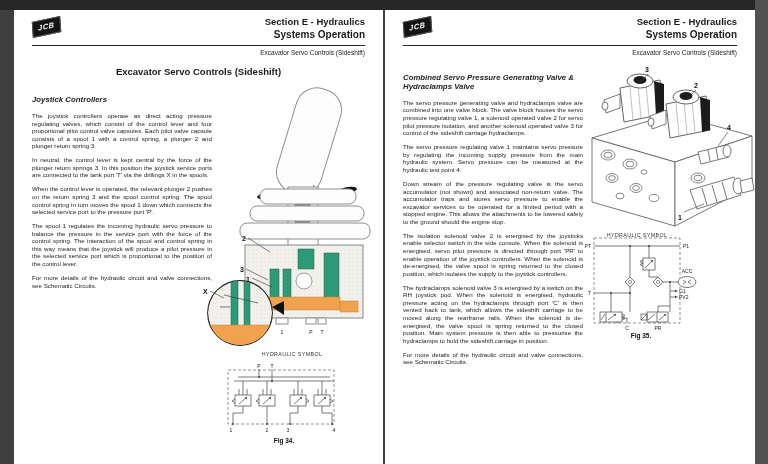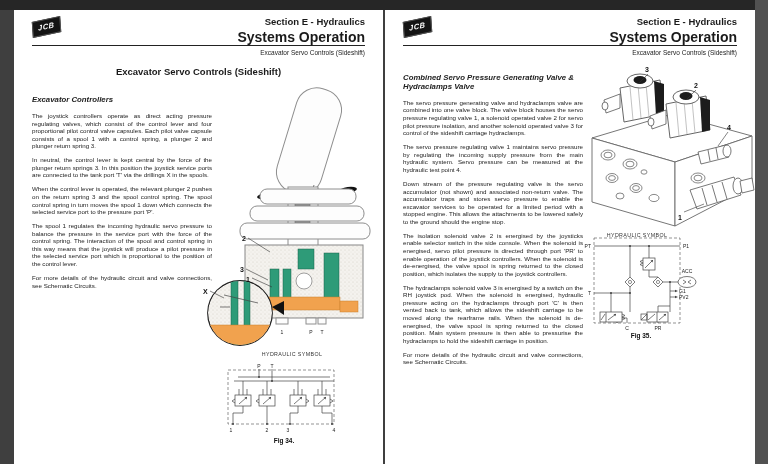--- a/index.html
+++ b/index.html
@@ -7,21 +7,21 @@
   .frame-top{position:absolute;left:0;top:0;width:768px;height:10px;background:#262626;}
   .frame-right{position:absolute;left:755px;top:0;width:13px;height:464px;background:#515151;}
   .page{position:absolute;top:10px;height:454px;background:#ffffff;color:#1a1a1a;}
   #pageL{left:14px;width:369px;}
   #pageR{left:385px;width:370px;}
   .logo{position:absolute;left:18px;top:9px;background:#141414;color:#fff;font-weight:bold;font-style:italic;
         font-size:7.5px;line-height:1;padding:3px 5px;transform:rotate(-12deg) skewX(-8deg);
         border:1px solid #555;letter-spacing:.5px;}
   .hdr{position:absolute;right:18px;top:6px;text-align:right;line-height:1.3;}
   .hdr .l1{font-weight:bold;font-size:9.5px;margin-left:31px;}
-  .hdr .l2{font-weight:bold;font-size:14px;}
+  .hdr .l2{font-weight:bold;font-size:10px;}
   .rule{position:absolute;left:18px;right:18px;top:35px;border-top:1.5px solid #222;}
   .crumb{position:absolute;right:18px;top:39px;font-size:6.5px;color:#222;}
   .pgtitle{position:absolute;left:0;width:100%;top:56px;text-align:center;font-weight:bold;font-size:9.5px;}
   .col-text{position:absolute;left:18px;width:180px;font-size:6.2px;line-height:1.22;text-align:justify;color:#222;}
   .col-text h3{font-size:7.8px;line-height:1.15;margin:0 0 7px 0;text-align:left;width:172px;font-style:italic;}
   .col-text p{margin:0 0 6.5px 0;}
   .symlabel{position:absolute;text-align:center;font-size:5.3px;letter-spacing:.4px;color:#333;}
   .figcap{position:absolute;text-align:center;font-weight:bold;font-size:6.5px;color:#111;}
   svg{position:absolute;overflow:visible;}
   svg text{font-family:"Liberation Sans",sans-serif;}
@@ -41,21 +41,21 @@
   <div class="logo">JCB</div>
   <div class="hdr">
     <div class="l1">Section E - Hydraulics</div>
     <div class="l2">Systems Operation</div>
   </div>
   <div class="rule"></div>
   <div class="crumb">Excavator Servo Controls (Sideshift)</div>
   <div class="pgtitle">Excavator Servo Controls (Sideshift)</div>
 
   <div class="col-text" style="top:86px;">
-    <h3>Excavator Controllers</h3>
+    <h3>Joystick Controllers</h3>
     <p>The joystick controllers operate as direct acting pressure regulating valves, which consist of the control lever and four proportional pilot control valve capsules. Each pilot valve capsule consists of a spool 1 with a control spring, a plunger 2 and plunger return spring 3.</p>
     <p>In neutral, the control lever is kept central by the force of the plunger return springs 3. In this position the joystick service ports are connected to the tank port 'T' via the drillings X in the spools.</p>
     <p>When the control lever is operated, the relevant plunger 2 pushes on the return spring 3 and the spool control spring. The spool control spring in turn moves the spool 1 down which connects the selected service port to the pressure port 'P'.</p>
     <p>The spool 1 regulates the incoming hydraulic servo pressure to balance the pressure in the service port with the force of the control spring. The interaction of the spool and control spring in this way means that the joystick will produce a pilot pressure in the selected service port which is proportional to the position of the control lever.</p>
     <p>For more details of the hydraulic circuit and valve connections, see Schematic Circuits.</p>
   </div>
 
   <svg style="left:186px;top:75px;" width="184" height="272" viewBox="0 0 184 272">
     <defs>
       <pattern id="stipA" width="4" height="4" patternUnits="userSpaceOnUse">

